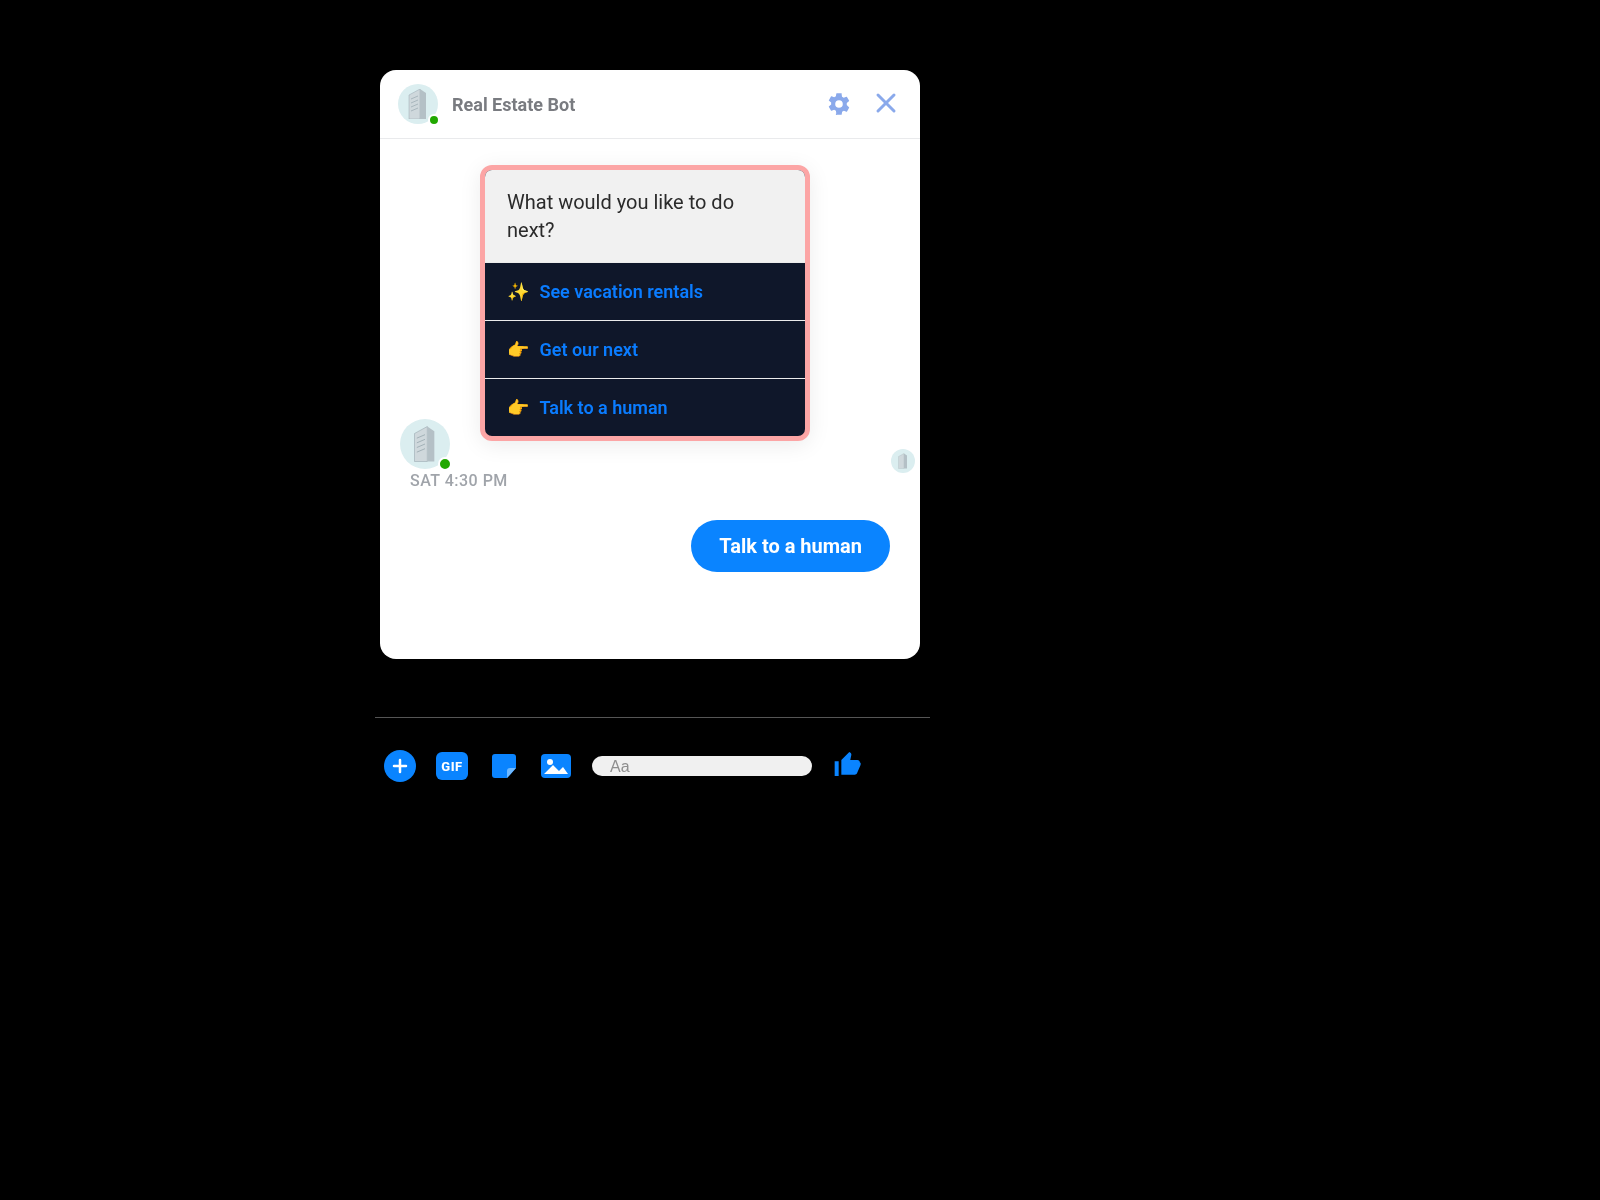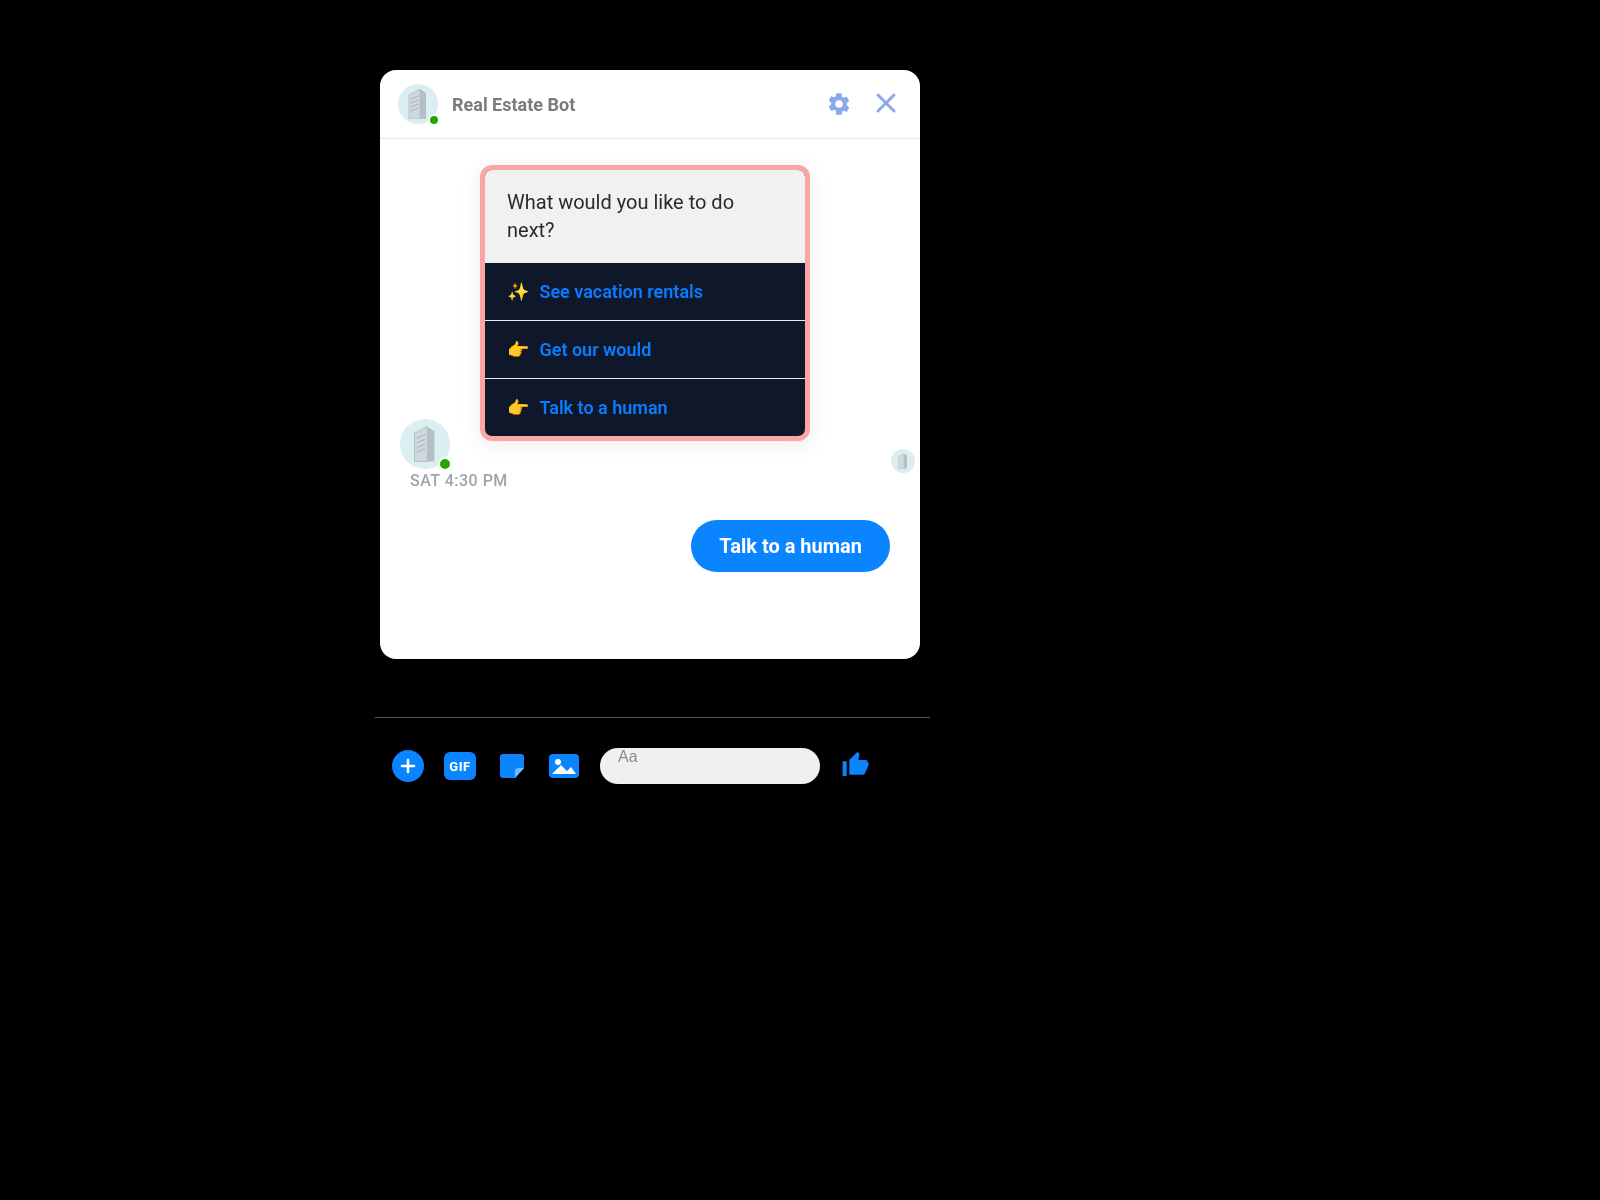--- a/index.html
+++ b/index.html
@@ -131,21 +131,21 @@
     .composer-divider {
       position: absolute;
       left: 375px;
       top: 717px;
       width: 555px;
       height: 1px;
       background: #555;
     }
     .composer {
       position: absolute;
-      left: 392px;
+      left: 384px;
       top: 748px;
       display: flex;
       align-items: center;
       gap: 20px;
     }
     .tool-btn {
       width: 32px;
       height: 32px;
       display: flex;
       align-items: center;
@@ -170,25 +170,25 @@
       color: #fff;
       font-size: 13px;
       font-weight: 800;
       display: flex;
       align-items: center;
       justify-content: center;
       letter-spacing: 0.5px;
     }
     .composer-input {
       width: 220px;
-      height: 36px;
+      height: 20px;
       background: #f0f0f0;
       border-radius: 999px;
       display: flex;
-      align-items: flex-start;
+      align-items: flex-end;
       padding: 0 8px 0 18px;
       gap: 8px;
     }
     .composer-input input {
       flex: 1;
       border: none;
       background: transparent;
       outline: none;
       font-size: 16px;
       color: #555;
@@ -237,21 +237,21 @@
   <div class="chat-body">
 
     <div class="bot-card">
       <div class="card-prompt">What would you like to do next?</div>
       <div class="card-option">
         <span class="emoji">✨</span>
         <span>See vacation rentals</span>
       </div>
       <div class="card-option">
         <span class="emoji">👉</span>
-        <span>Get our would</span>
+        <span>Get our next</span>
       </div>
       <div class="card-option">
         <span class="emoji">👉</span>
         <span>Talk to a human</span>
       </div>
     </div>
 
     <div class="avatar-wrap">
       <div class="avatar small">
         <svg class="building-svg" width="28" height="36" viewBox="0 0 24 30">

